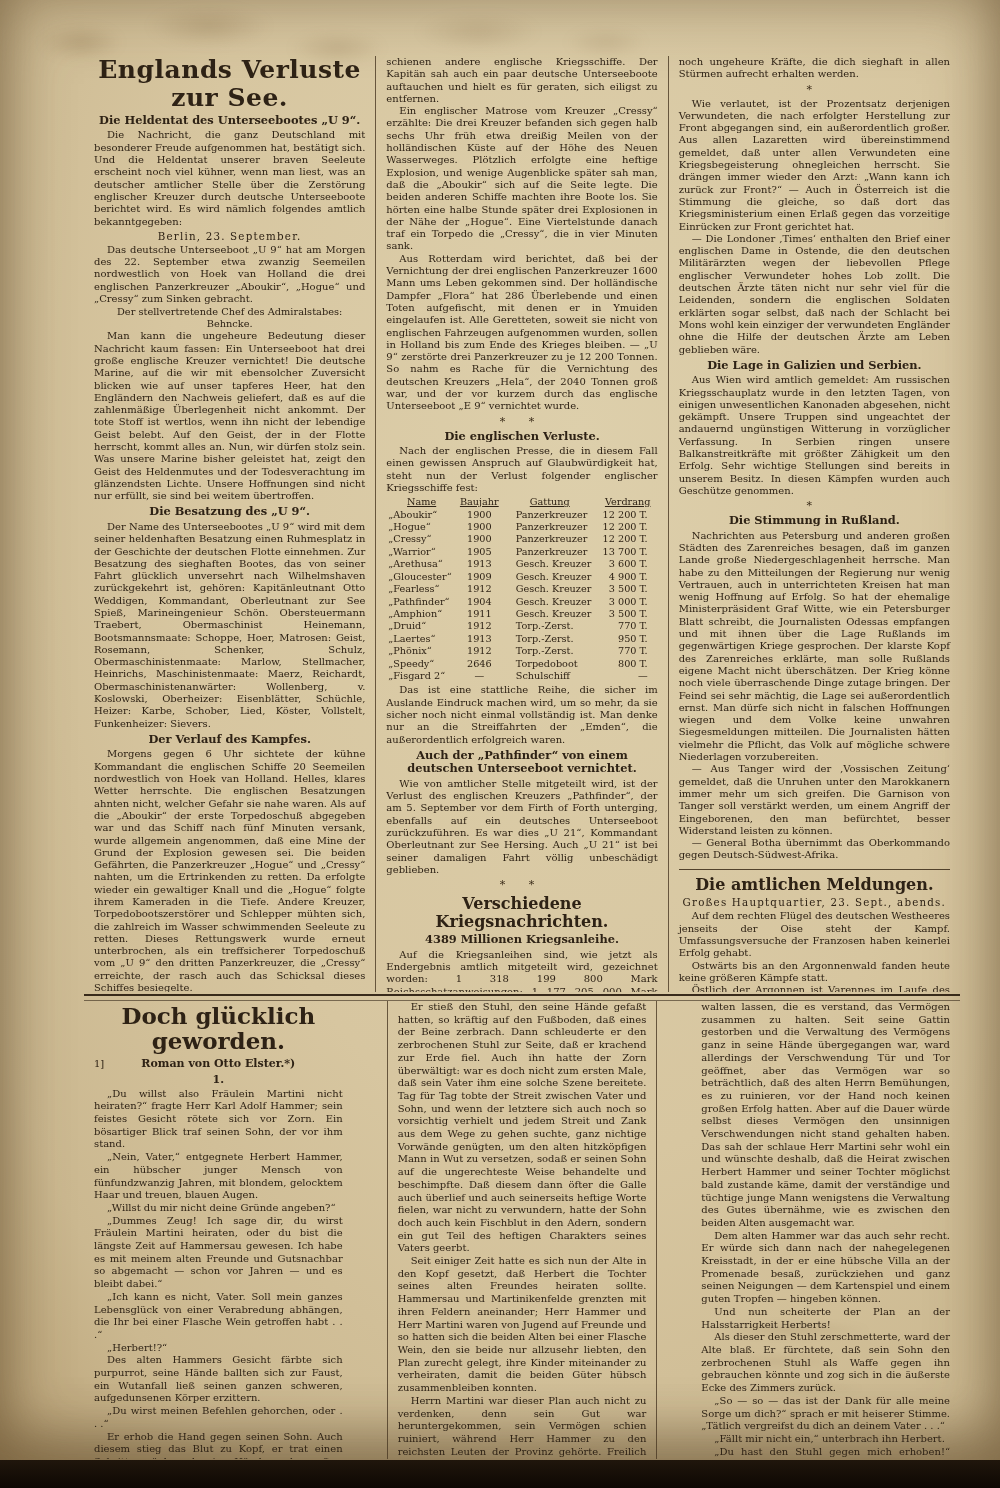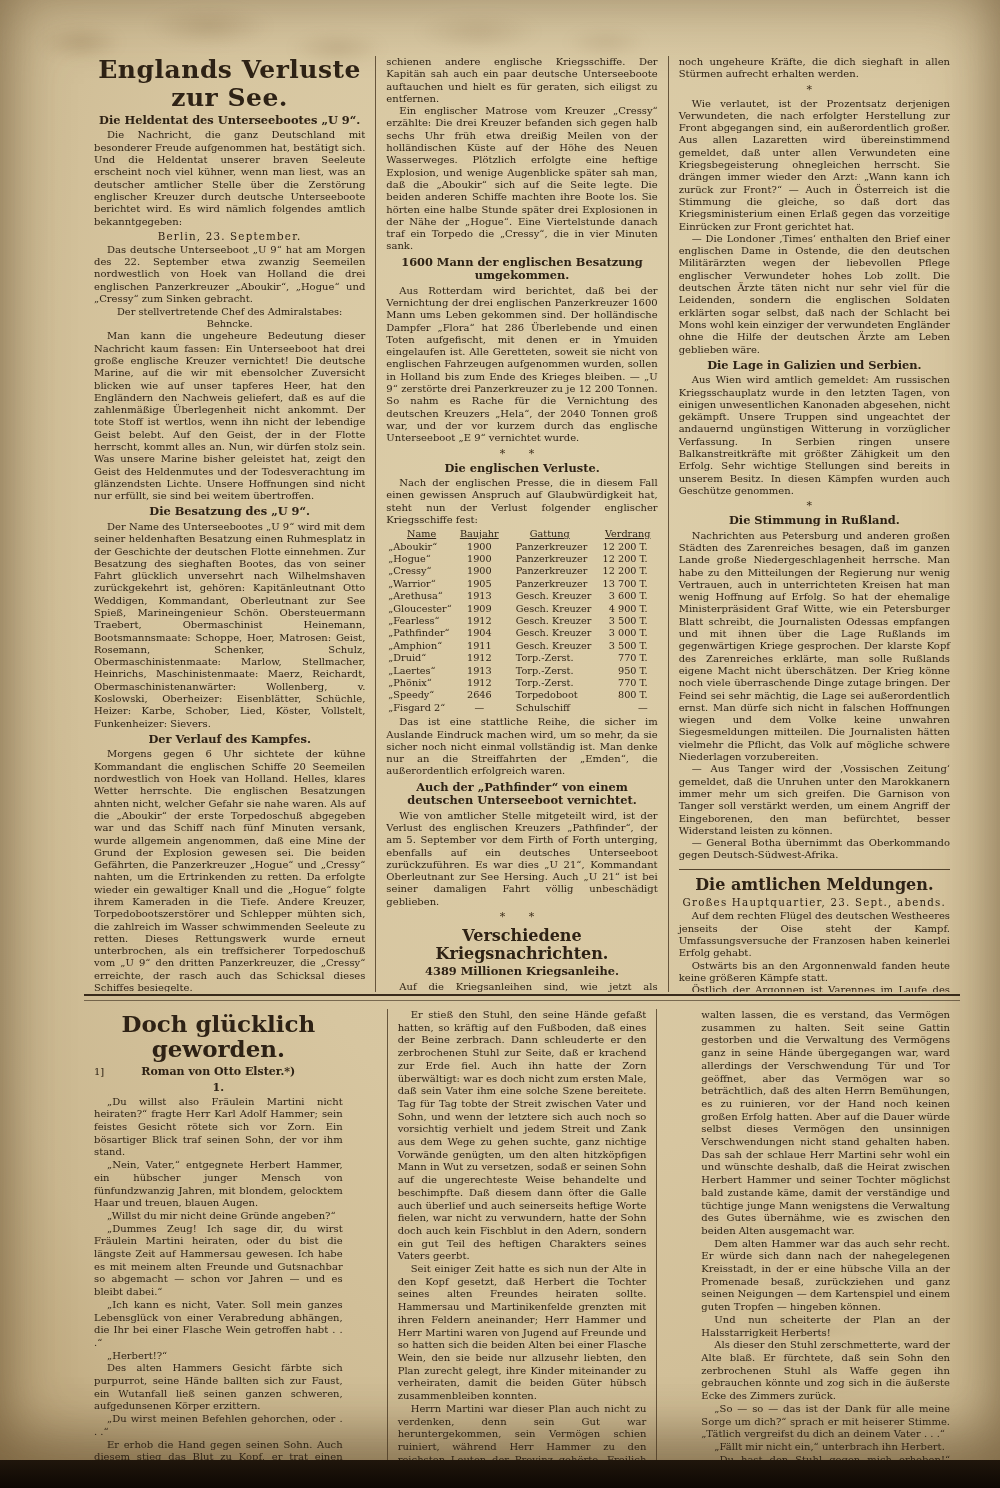--- a/index.html
+++ b/index.html
@@ -44,21 +44,21 @@
       radial-gradient(ellipse 100px 9px at 45% 55%, rgba(110,84,50,.4), transparent 70%),
       radial-gradient(ellipse 90px 8px at 55% 85%, rgba(110,84,50,.35), transparent 70%);
     filter:blur(4px);
     opacity:.4;
   }
   .content{position:absolute;left:84px;top:56px;width:876px;color:var(--ink);}
   .grid{display:flex;align-items:stretch;}
   .col{width:272px;padding:0 10px;overflow:hidden;}
   .col.mid{border-left:1px solid rgba(74,56,35,.8);border-right:1px solid rgba(74,56,35,.8);}
   .top-grid{height:936px;}
-  .feuille-grid{height:458px;margin-top:8px;gap:34px;}
+  .feuille-grid{height:458px;margin-top:0;gap:34px;}
 
   .headline-xl{font-size:25px;font-weight:bold;text-align:center;letter-spacing:.5px;margin:0 0 3px 0;line-height:1.1;}
   .headline-lg{font-size:16px;font-weight:bold;text-align:center;margin:5px 0 3px 0;line-height:1.1;}
   .rule-above{border-top:1.5px solid rgba(58,42,24,.85);padding-top:6px;margin-top:7px;}
   .subhead{font-size:11.4px;font-weight:bold;text-align:center;margin:3px 0 2px 0;line-height:1.18;}
   .para{font-size:10px;line-height:12.3px;text-align:justify;text-indent:13px;margin:0;hyphens:auto;-webkit-hyphens:auto;}
   .para.ni{text-indent:0;}
   .feuille-grid .para{font-size:10px;line-height:12.7px;}
   .dateline{font-size:10.3px;text-align:center;letter-spacing:1.2px;margin:2px 0;}
   .centerline{font-size:9.8px;text-align:center;margin:1px 0;}
@@ -104,21 +104,20 @@
           <div class="subhead">Die Besatzung des „U 9“.</div>
           <p class="para">Der Name des Unterseebootes „U 9“ wird mit dem seiner heldenhaften Besatzung einen Ruhmesplatz in der Geschichte der deutschen Flotte einnehmen. Zur Besatzung des sieghaften Bootes, das von seiner Fahrt glücklich unversehrt nach Wilhelmshaven zurückgekehrt ist, gehören: Kapitänleutnant Otto Weddigen, Kommandant, Oberleutnant zur See Spieß, Marineingenieur Schön. Obersteuermann Traebert, Obermaschinist Heinemann, Bootsmannsmaate: Schoppe, Hoer, Matrosen: Geist, Rosemann, Schenker, Schulz, Obermaschinistenmaate: Marlow, Stellmacher, Heinrichs, Maschinistenmaate: Maerz, Reichardt, Obermaschinistenanwärter: Wollenberg, v. Koslowski, Oberheizer: Eisenblätter, Schüchle, Heizer: Karbe, Schober, Lied, Köster, Vollstelt, Funkenheizer: Sievers.</p>
           <div class="subhead">Der Verlauf des Kampfes.</div>
           <p class="para">Morgens gegen 6 Uhr sichtete der kühne Kommandant die englischen Schiffe 20 Seemeilen nordwestlich von Hoek van Holland. Helles, klares Wetter herrschte. Die englischen Besatzungen ahnten nicht, welcher Gefahr sie nahe waren. Als auf die „Aboukir“ der erste Torpedoschuß abgegeben war und das Schiff nach fünf Minuten versank, wurde allgemein angenommen, daß eine Mine der Grund der Explosion gewesen sei. Die beiden Gefährten, die Panzerkreuzer „Hogue“ und „Cressy“ nahten, um die Ertrinkenden zu retten. Da erfolgte wieder ein gewaltiger Knall und die „Hogue“ folgte ihrem Kameraden in die Tiefe. Andere Kreuzer, Torpedobootszerstörer und Schlepper mühten sich, die zahlreich im Wasser schwimmenden Seeleute zu retten. Dieses Rettungswerk wurde erneut unterbrochen, als ein treffsicherer Torpedoschuß vom „U 9“ den dritten Panzerkreuzer, die „Cressy“ erreichte, der rasch auch das Schicksal dieses Schiffes besiegelte.</p>
           <div class="subhead">Berichte von Augenzeugen.</div>
           <p class="para">Das ‚Allgemeen Handelsblad‘ meldet: Der Kapitän der „Flora“ teilte mit, er habe sich mit seinem Schiffe auf der Fahrt von Rotterdam nach Leith befunden, als er etwa 18 Seemeilen hinter dem Maasleuchtschiff auf acht Meilen Entfernung einen Kreuzer mit vier Schornsteinen erblickt habe, der sich auf die Seite legte und langsam versank. Als er sich dem Kreuzer näherte, sah er viele Rettungsboote treiben. Er nahm selbst von neun bis halb zwölf Uhr an dem Rettungswerk teil. Dann er-</p>
         </div>
       <div class="col mid">
           <p class="para ni">schienen andere englische Kriegsschiffe. Der Kapitän sah auch ein paar deutsche Unterseeboote auftauchen und hielt es für geraten, sich eiligst zu entfernen.</p>
           <p class="para">Ein englischer Matrose vom Kreuzer „Cressy“ erzählte: Die drei Kreuzer befanden sich gegen halb sechs Uhr früh etwa dreißig Meilen von der holländischen Küste auf der Höhe des Neuen Wasserweges. Plötzlich erfolgte eine heftige Explosion, und wenige Augenblicke später sah man, daß die „Aboukir“ sich auf die Seite legte. Die beiden anderen Schiffe machten ihre Boote los. Sie hörten eine halbe Stunde später drei Explosionen in der Nähe der „Hogue“. Eine Viertelstunde danach traf ein Torpedo die „Cressy“, die in vier Minuten sank.</p>
-          <div class="subhead">1600 Mann der englischen Besatzung umgekommen.</div>
           <p class="para">Aus Rotterdam wird berichtet, daß bei der Vernichtung der drei englischen Panzerkreuzer 1600 Mann ums Leben gekommen sind. Der holländische Dampfer „Flora“ hat 286 Überlebende und einen Toten aufgefischt, mit denen er in Ymuiden eingelaufen ist. Alle Geretteten, soweit sie nicht von englischen Fahrzeugen aufgenommen wurden, sollen in Holland bis zum Ende des Krieges bleiben. — „U 9“ zerstörte drei Panzerkreuzer zu je 12 200 Tonnen. So nahm es Rache für die Vernichtung des deutschen Kreuzers „Hela“, der 2040 Tonnen groß war, und der vor kurzem durch das englische Unterseeboot „E 9“ vernichtet wurde.</p>
           <div class="sep">*  *</div>
           <div class="subhead">Die englischen Verluste.</div>
           <p class="para">Nach der englischen Presse, die in diesem Fall einen gewissen Anspruch auf Glaubwürdigkeit hat, steht nun der Verlust folgender englischer Kriegsschiffe fest:</p>
           <table class="ship-table">
             <thead>
               <tr>
                 <th>Name</th>
                 <th>Baujahr</th>
                 <th>Gattung</th>

